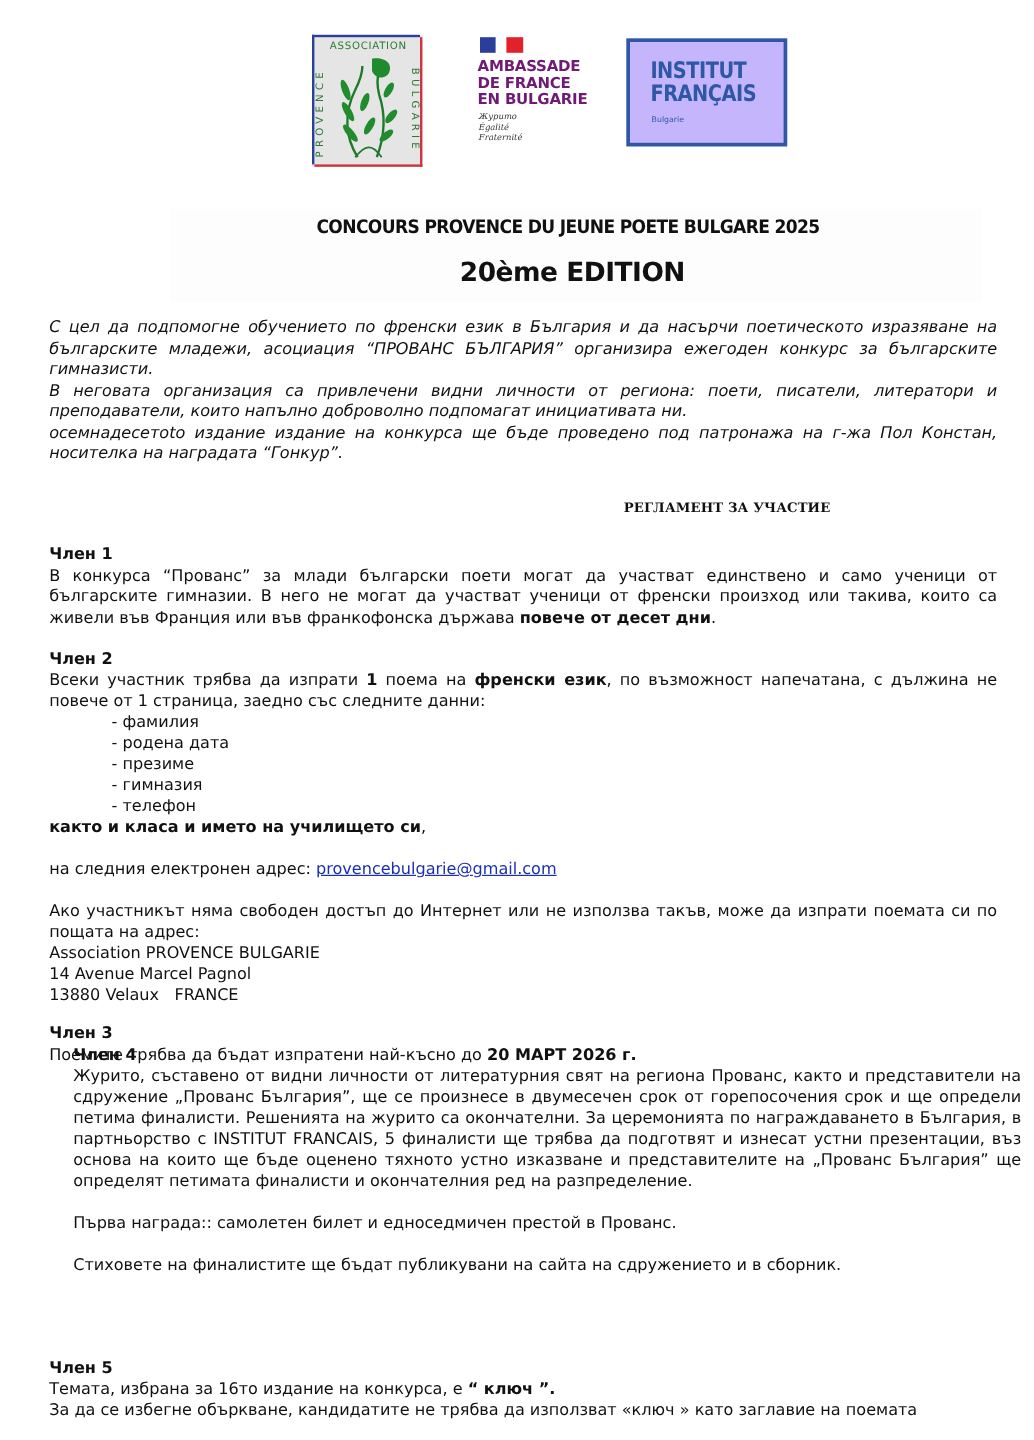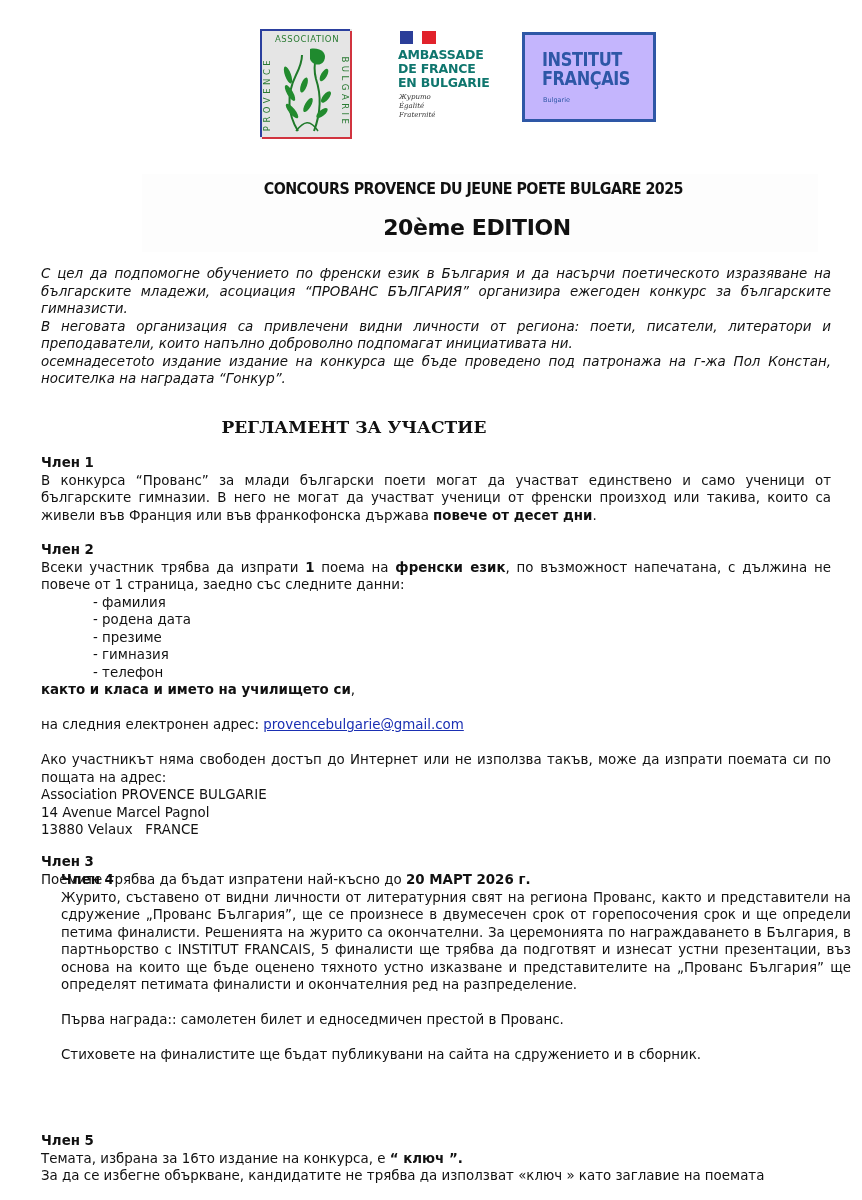--- a/index.html
+++ b/index.html
@@ -14,38 +14,38 @@
   .logo-assoc .bb { position: absolute; left: 2px; bottom: 0; width: 90px; height: 2px; background: #d1343f; }
   .assoc-top { position: absolute; top: 5px; left: 6px; width: 82px; text-align: center; font-size: 8.5px; letter-spacing: 0.6px; color: #2a7a33; font-family: "DejaVu Sans", sans-serif; }
   .assoc-left { position: absolute; left: -36px; top: 60px; width: 86px; transform: rotate(-90deg); text-align: center; font-size: 8.5px; letter-spacing: 3.5px; color: #2a7a33; }
   .assoc-right { position: absolute; right: -36px; top: 58px; width: 86px; transform: rotate(90deg); text-align: center; font-size: 8.5px; letter-spacing: 3.5px; color: #2a7a33; }
   .assoc-plant { position: absolute; left: 18px; top: 16px; width: 56px; height: 90px; }
 
   .logo-embassy { position: absolute; left: 140px; top: 4px; width: 110px; height: 100px; }
   .flag { position: absolute; left: 2px; top: 0; width: 38px; height: 13px; }
   .flag .blue { position: absolute; left: 0; top: 0; width: 13px; height: 13px; background: #2b3e99; }
   .flag .red { position: absolute; left: 22px; top: 0; width: 14px; height: 13px; background: #e1222b; }
-  .emb-text { position: absolute; left: 0; top: 17px; font-family: "DejaVu Sans", sans-serif; font-weight: bold; font-size: 12.5px; line-height: 14px; color: #0f766e; letter-spacing: -0.2px; }
+  .emb-text { position: absolute; left: 0; top: 17px; font-family: "DejaVu Sans", sans-serif; font-weight: bold; font-size: 12.5px; line-height: 14px; color: #701a75; letter-spacing: -0.2px; }
   .emb-motto { position: absolute; left: 1px; top: 62px; font-family: "DejaVu Serif", serif; font-style: italic; font-size: 7px; line-height: 9px; color: #333; }
 
   .logo-institut { position: absolute; left: 264px; top: 5px; width: 134px; height: 90px; border: 3px solid #2e57a6; box-sizing: border-box; background: #c4b5fd; }
   .inst-text { position: absolute; left: 17px; top: 15px; font-family: "DejaVu Sans", sans-serif; font-weight: bold; font-size: 19px; line-height: 19px; color: #2e57a6; letter-spacing: -0.5px; transform: scaleX(0.85); transform-origin: left top; }
   .inst-sub { position: absolute; left: 18px; top: 61px; font-size: 6.5px; color: #2e57a6; }
 
   
   .title-block { position: absolute; left: 142px; top: 174px; width: 676px; height: 78px; background: #fdfdfd; }
   .title1 { position: absolute; left: 0; top: 180px; width: 862px; text-align: center; padding-left: 92px; box-sizing: border-box; font-family: "DejaVu Sans", sans-serif; font-weight: bold; font-size: 15.5px; letter-spacing: -0.6px; transform: scaleX(0.92); }
   .title2 { position: absolute; left: 0; top: 215px; width: 862px; text-align: center; padding-left: 92px; box-sizing: border-box; font-family: "DejaVu Sans", sans-serif; font-weight: bold; font-size: 22px; letter-spacing: -0.4px; }
 
   
   .text { position: absolute; left: 41px; width: 790px; font-family: "DejaVu Sans", sans-serif; font-size: 13.4px; line-height: 17.5px; color: #111; }
   .justify { text-align: justify; text-align-last: left; }
   .intro { top: 265px; font-style: italic; }
   .intro p { margin: 0; }
-  .reg-title { position: absolute; top: 417px; left: 0; width: 692px; text-align: center; padding-left: 16px; box-sizing: border-box; font-family: "DejaVu Serif", serif; font-weight: bold; font-size: 17px; letter-spacing: 0.1px; }
+  .reg-title { position: absolute; top: 417px; left: 0; width: 692px; text-align: right; padding-left: 16px; box-sizing: border-box; font-family: "DejaVu Serif", serif; font-weight: bold; font-size: 11px; letter-spacing: 0.1px; }
   .art-h { font-weight: bold; margin: 0; }
   p.b { margin: 0; }
   .list { margin: 0; padding-left: 52px; list-style: none; }
   .list li { margin: 0; }
   a.email { color: #1a2fb3; text-decoration: underline; }
   .bold { font-weight: bold; }
 </style>
 </head>
 <body>
 

